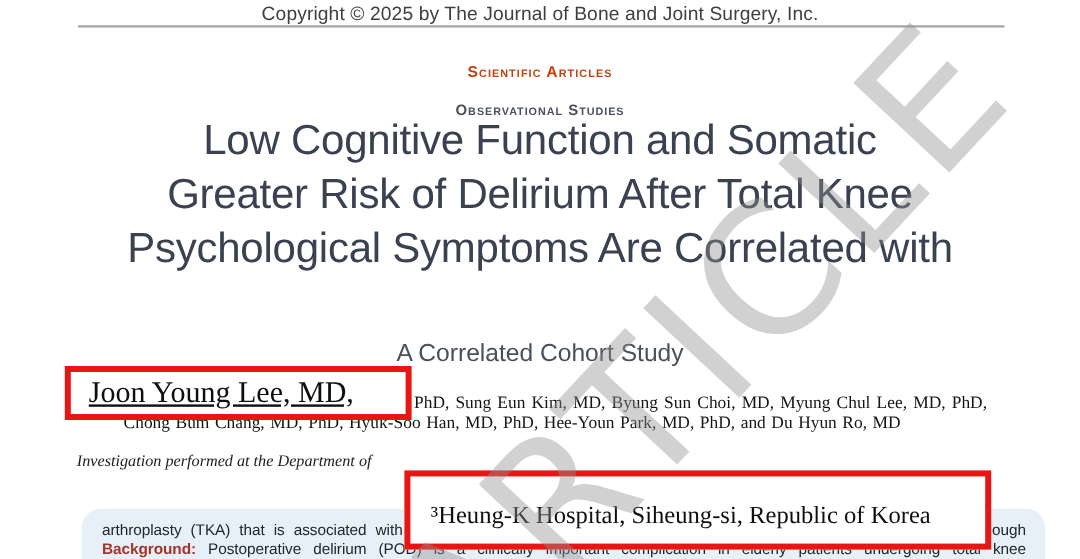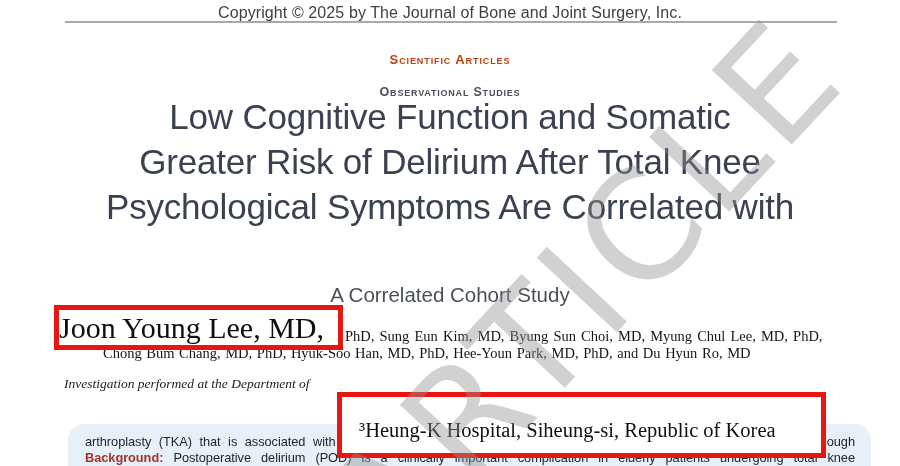--- a/index.html
+++ b/index.html
@@ -44,21 +44,21 @@
   }
   .invest-note{
     position:absolute;top:376px;left:64px;white-space:nowrap;
     font-family:"Liberation Serif",serif;font-style:italic;font-size:13.5px;color:#1c1c1c;
   }
   
   .callout{
     position:absolute;background:#ffffff;border:5px solid #e81512;box-sizing:border-box;
     font-family:"Liberation Serif",serif;color:#0f0f0f;display:flex;align-items:center;z-index:20;
   }
-  .callout-1{left:54px;top:305px;width:289px;height:45px;font-size:30px;}
+  .callout-1{left:54px;top:305px;width:289px;height:45px;font-size:25px;padding-left:15px;text-decoration:underline;}
   .callout-2{left:337px;top:352px;width:489px;height:66px;font-size:20.5px;padding-left:17px;padding-top:10px;margin-top:40px;}
   .callout span{white-space:nowrap;}
   
   .abstract{
     position:absolute;left:68px;top:424px;width:803px;height:120px;
     background:#e7f0f8;border-radius:16px;box-sizing:border-box;
     padding:10px 16px 0 17px;z-index:10;
   }
   .abs-line{
     font-size:12.8px;line-height:16px;color:#20262e;letter-spacing:-.05px;

